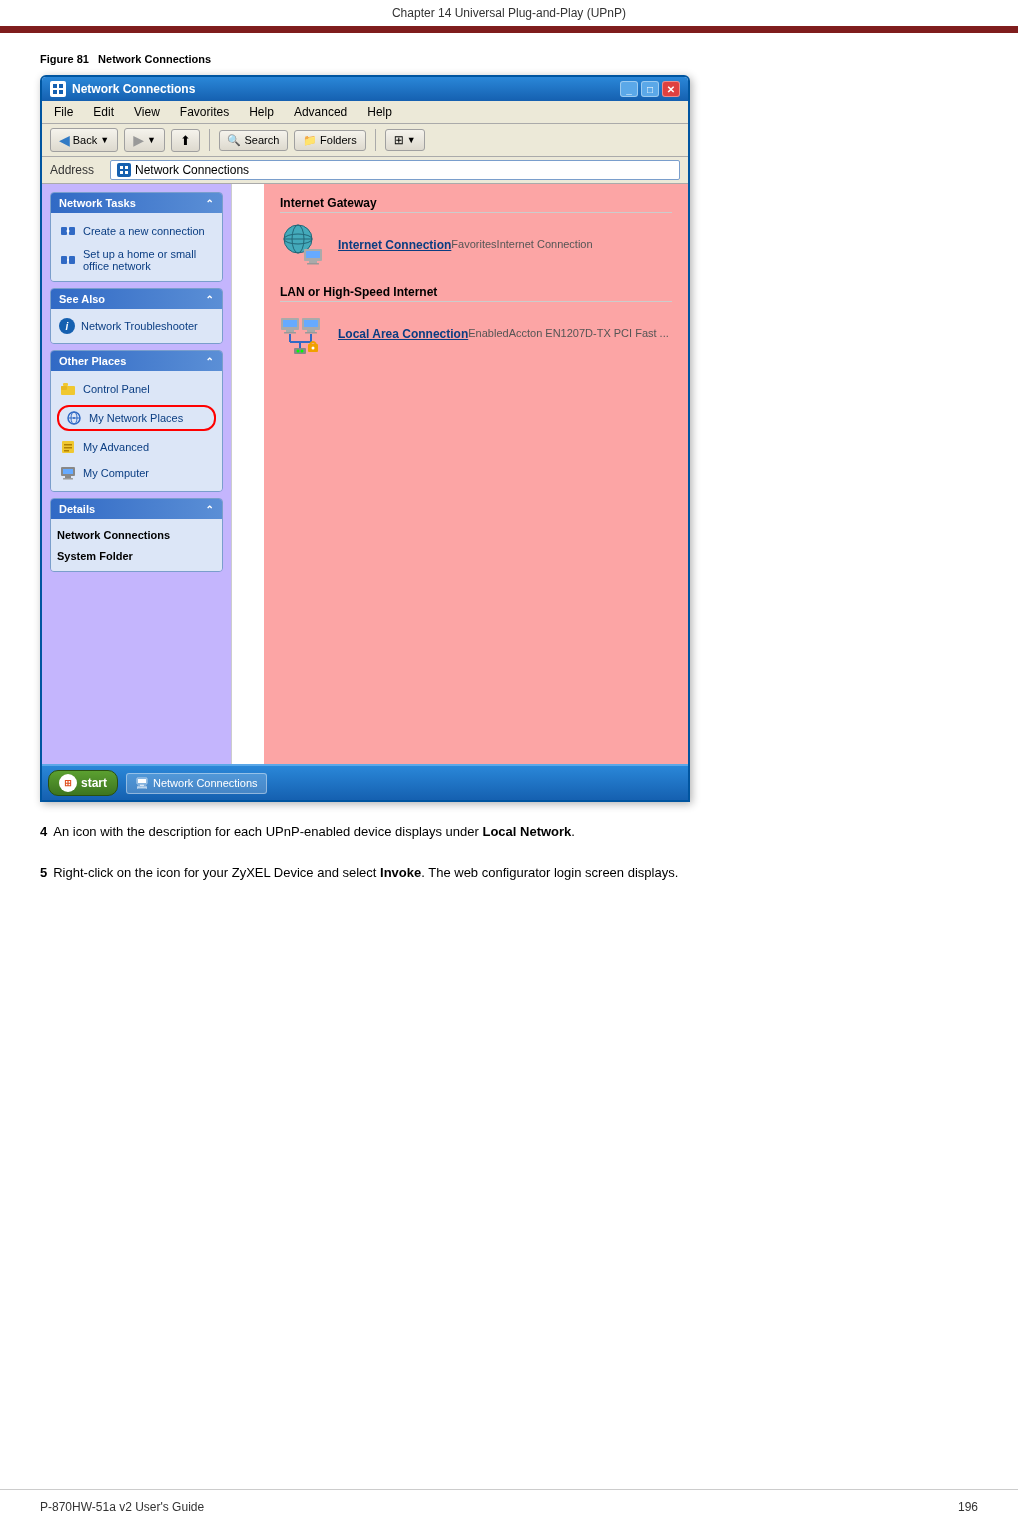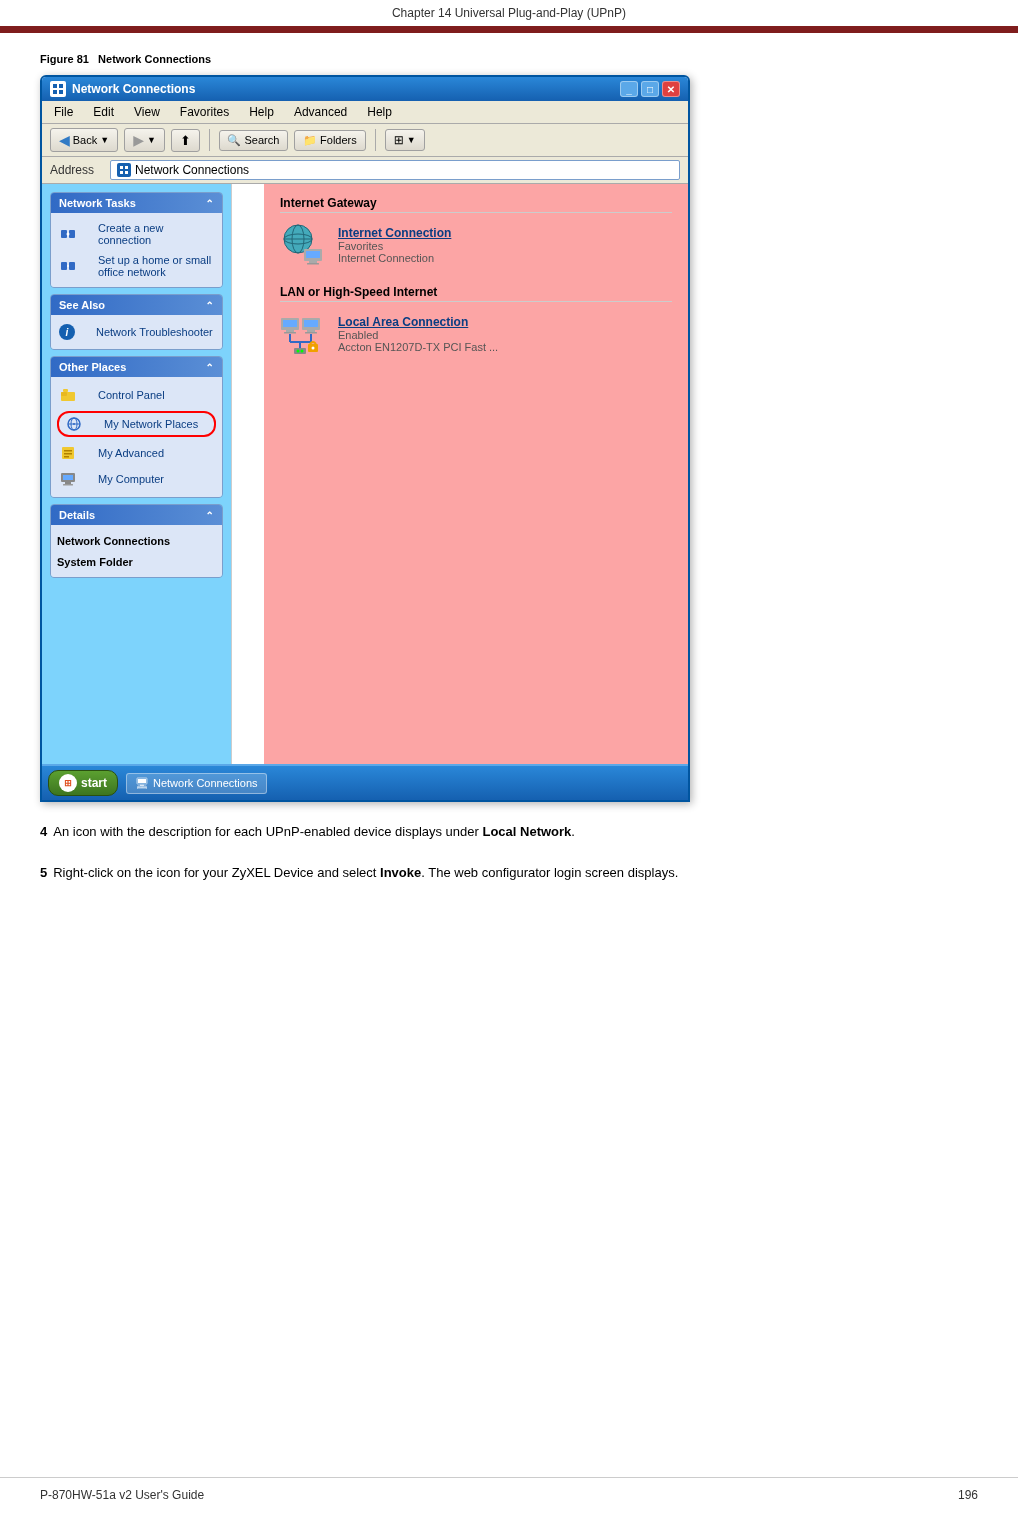--- a/index.html
+++ b/index.html
@@ -179,21 +179,21 @@
     
     .xp-body {
       display: flex;
       min-height: 580px;
       background: #fff;
     }
 
     
     .xp-sidebar {
       width: 190px;
-      background: #7dd3fc;
+      background: #c4b5fd;
       border-right: 1px solid #ccc;
       padding: 8px;
       display: flex;
       flex-direction: column;
       gap: 6px;
     }
 
     .sidebar-section {
       border: 1px solid #7a9ecc;
       border-radius: 4px;
@@ -221,21 +221,21 @@
       background: #dce6f7;
       padding: 8px 6px;
       display: flex;
       flex-direction: column;
       gap: 6px;
     }
 
     .sidebar-item {
       display: flex;
       align-items: center;
-      gap: 21px;
+      gap: 6px;
       cursor: pointer;
       font-size: 11px;
       color: #0a3d82;
       padding: 1px 2px;
     }
 
     .sidebar-item-icon {
       width: 18px;
       height: 18px;
       display: flex;
@@ -280,21 +280,21 @@
       width: 48px;
       height: 48px;
       display: flex;
       align-items: center;
       justify-content: center;
       flex-shrink: 0;
     }
 
     .content-item-text {
       display: flex;
-      flex-direction: column;
+      flex-direction: row;
       justify-content: flex-end;
     }
 
     .content-item-name {
       font-size: 12px;
       font-weight: bold;
       color: #0a3d82;
       text-decoration: underline;
       cursor: pointer;
     }
@@ -380,21 +380,21 @@
     
     .page-footer {
       display: flex;
       justify-content: space-between;
       padding: 10px 40px;
       font-size: 12px;
       color: #333;
       border-top: 1px solid #ccc;
       margin-top: auto;
       position: fixed;
-      bottom: 12px;
+      bottom: 0;
       width: 1018px;
       background: #fff;
     }
 
     
     .details-bold {
       font-weight: bold;
       font-size: 11px;
     }
     .details-normal {

